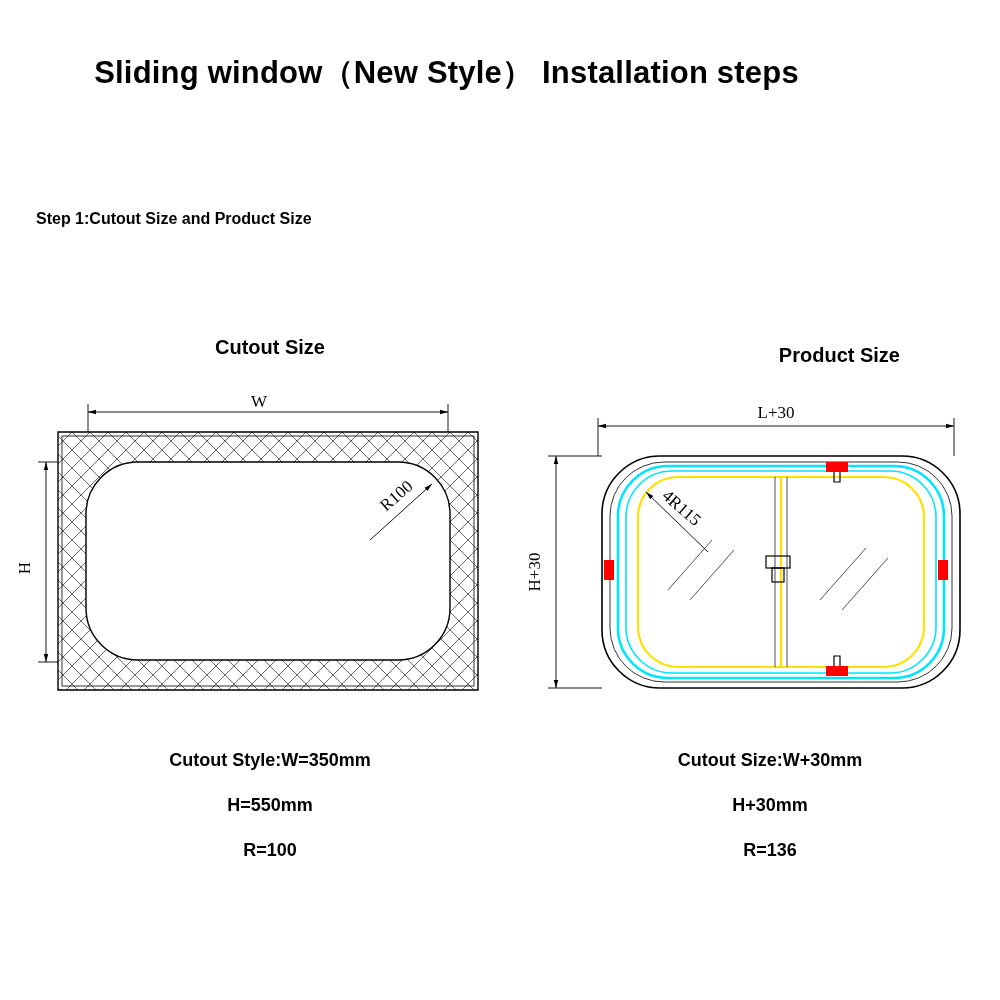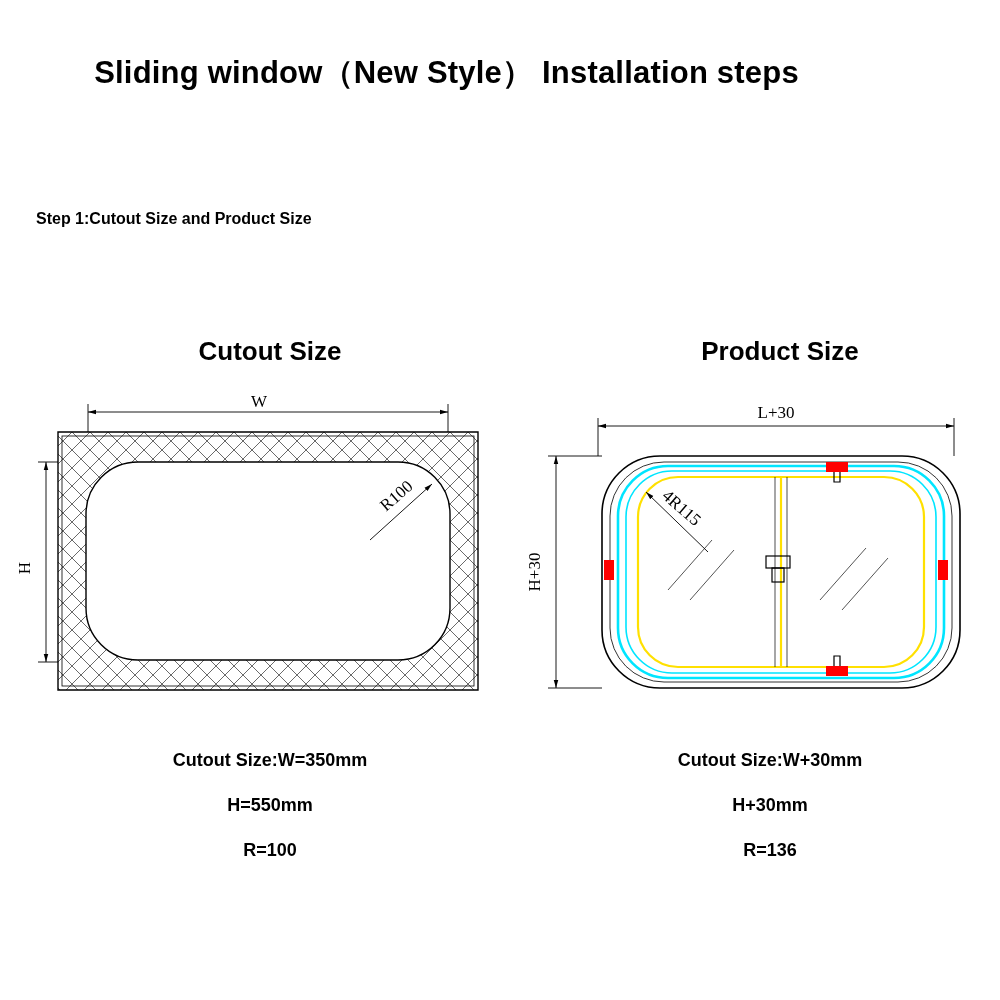--- a/index.html
+++ b/index.html
@@ -27,26 +27,26 @@
   }
   #step-label {
     position: absolute;
     top: 210px;
     left: 36px;
     font-size: 16px;
     font-weight: bold;
   }
   .panel-title {
     position: absolute;
-    font-size: 26px;
+    font-size: 20px;
     font-weight: bold;
     text-align: center;
   }
   #cutout-title { top: 336px; left: 150px; width: 240px; }
-  #product-title { top: 336px; left: 660px; width: 240px; }
+  #product-title { top: 344px; left: 660px; width: 240px; text-align: right; }
 
   .caption {
     position: absolute;
     font-size: 18px;
     font-weight: bold;
     text-align: center;
   }
   .cap-col-left  { left: 60px;  width: 420px; }
   .cap-col-right { left: 560px; width: 420px; }
   .cap-l1 { top: 750px; }
@@ -163,19 +163,19 @@
     <line x1="556" y1="456" x2="556" y2="688" stroke="#000" stroke-width="0.9" marker-start="url(#arrR)" marker-end="url(#arrL)"></line>
     <text class="dim-txt" x="540" y="572" text-anchor="middle" transform="rotate(-90 540 572)">H+30</text>
   </g>
 
   <g>
     <line x1="708" y1="552" x2="646" y2="492" stroke="#000" stroke-width="0.9" marker-end="url(#arrL)"></line>
     <text class="dim-txt" x="678" y="512" text-anchor="middle" transform="rotate(41 678 512)">4R115</text>
   </g>
 </svg>
 
-<div class="caption cap-col-left cap-l1">Cutout Size:W=350mm</div>
+<div class="caption cap-col-left cap-l1">Cutout Style:W=350mm</div>
 <div class="caption cap-col-left cap-l2">H=550mm</div>
 <div class="caption cap-col-left cap-l3">R=100</div>
 
 <div class="caption cap-col-right cap-l1">Cutout Size:W+30mm</div>
 <div class="caption cap-col-right cap-l2">H+30mm</div>
 <div class="caption cap-col-right cap-l3">R=136</div>
 
 </body></html>

